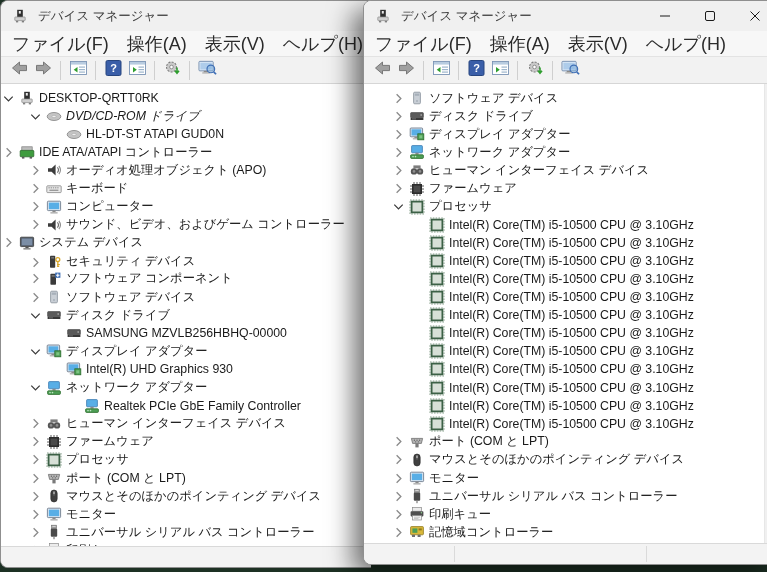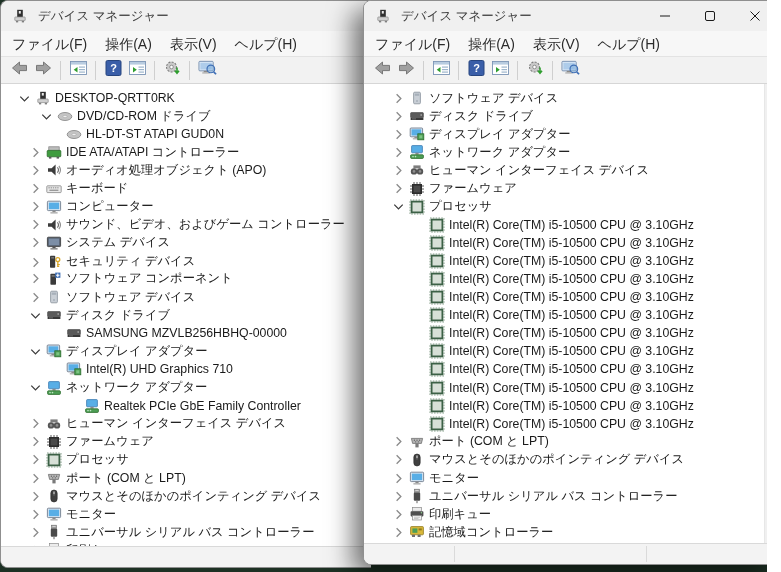--- a/index.html
+++ b/index.html
@@ -16,21 +16,21 @@
   .titlebar { height:30px; flex:0 0 30px; background:#f0f0f0; display:flex; align-items:center; padding-left:11px; }
   .app-icon { width:16px; height:16px; flex:0 0 16px; }
   .app-icon svg, .tree-icon svg, .chevron svg { display:block; width:100%; height:100%; }
   .title { margin-left:10px; font-size:12.5px; color:#3c3c3c; white-space:nowrap; }
   .caption-controls { margin-left:auto; display:flex; height:30px; }
   .cap-btn { width:45px; height:30px; display:flex; align-items:center; justify-content:center; }
   .cap-btn svg { width:10px; height:10px; }
 
   .menubar { height:26px; flex:0 0 26px; background:#f7f7f7; display:flex; align-items:center;
              padding-left:2px; border-bottom:1px solid #e3e3e3; }
-  .menu-item { font-size:14px; color:#2b2b2b; padding:0 9px; line-height:24px; white-space:nowrap; }
+  .menu-item { font-size:18px; color:#2b2b2b; padding:0 9px; line-height:24px; white-space:nowrap; }
 
   .toolbar { height:27px; flex:0 0 27px; background:#f2f2f2; display:flex; align-items:center;
              padding-left:6px; border-bottom:1px solid #d6d6d6; }
   .tb-btn { width:24px; height:22px; display:flex; align-items:center; justify-content:center; }
   .tb-btn svg { width:19px; height:16px; }
   .tb-sep { width:1px; height:19px; background:#cfcfcf; margin:0 5px; }
 
   .treeview { position:relative; flex:1 1 auto; background:#fff; overflow:hidden; padding-top:5px; }
   .tree-row { height:18.1px; display:flex; align-items:center; white-space:nowrap; }
   .chevron { width:15px; height:15px; flex:0 0 15px; margin-right:3px; }
@@ -122,38 +122,38 @@
               <rect x="1" y="1" width="15" height="10" rx="1" fill="#dce9f7" stroke="#6b86a8" stroke-width="0.9"></rect>
               <rect x="2.5" y="2.5" width="12" height="7" fill="#aeccea"></rect>
               <rect x="6" y="11" width="5" height="1.5" fill="#8a8a8a"></rect>
               <rect x="4.5" y="12.6" width="8" height="1.2" fill="#a5a5a5"></rect>
               <circle cx="13.5" cy="9" r="4" fill="#78aadc" fill-opacity="0.45" stroke="#3f6fb5" stroke-width="1.3"></circle>
               <path d="M16.5 12 L19 14.6" stroke="#3f6fb5" stroke-width="1.8"></path>
             </svg></span>
         </span>
       </div>
     <div class="treeview">
-        <div class="tree-row" style="padding-left: 16px;">
+        <div class="tree-row" style="padding-left: 0;">
           <span class="chevron">
             <svg viewBox="0 0 16 16" xmlns="http://www.w3.org/2000/svg">
               <path d="M3.5 6 L8 10.5 L12.5 6" fill="none" stroke="#3b3b3b" stroke-width="1.4"></path>
             </svg>
           </span>
           <span class="tree-icon">
             <svg viewBox="0 0 16 16" xmlns="http://www.w3.org/2000/svg">
               <rect x="5.2" y="1.8" width="5.6" height="7.4" fill="#2f2f2f"></rect>
               <rect x="6.8" y="3" width="2" height="2.6" fill="#e8e8e8"></rect>
               <rect x="2.8" y="9" width="10.4" height="3.6" rx="0.6" fill="#cfcfcf" stroke="#8a8a8a" stroke-width="0.7"></rect>
               <rect x="4" y="12.8" width="2.2" height="1.6" fill="#808080"></rect>
               <rect x="9.8" y="12.8" width="2.2" height="1.6" fill="#808080"></rect>
             </svg>
           </span>
           <span class="tree-label">DESKTOP-QRTT0RK</span>
         </div>
-        <div class="tree-row" style="padding-left: 38px;">
+        <div class="tree-row" style="padding-left: 27px; font-style: italic;">
           <span class="chevron">
             <svg viewBox="0 0 16 16" xmlns="http://www.w3.org/2000/svg">
               <path d="M3.5 6 L8 10.5 L12.5 6" fill="none" stroke="#3b3b3b" stroke-width="1.4"></path>
             </svg>
           </span>
           <span class="tree-icon">
             <svg viewBox="0 0 16 16" xmlns="http://www.w3.org/2000/svg">
               <ellipse cx="8" cy="8.5" rx="6.8" ry="4" fill="#c4c4c4" stroke="#828282" stroke-width="0.8"></ellipse>
               <ellipse cx="8" cy="8.5" rx="2" ry="1.2" fill="#eeeeee" stroke="#999999" stroke-width="0.5"></ellipse>
             </svg>
@@ -163,21 +163,21 @@
         <div class="tree-row" style="padding-left: 47px;">
           <span class="chevron"></span>
           <span class="tree-icon">
             <svg viewBox="0 0 16 16" xmlns="http://www.w3.org/2000/svg">
               <ellipse cx="8" cy="8.5" rx="6.8" ry="4" fill="#c4c4c4" stroke="#828282" stroke-width="0.8"></ellipse>
               <ellipse cx="8" cy="8.5" rx="2" ry="1.2" fill="#eeeeee" stroke="#999999" stroke-width="0.5"></ellipse>
             </svg>
           </span>
           <span class="tree-label">HL-DT-ST ATAPI GUD0N</span>
         </div>
-        <div class="tree-row" style="padding-left: 27px;">
+        <div class="tree-row" style="">
           <span class="chevron">
             <svg viewBox="0 0 16 16" xmlns="http://www.w3.org/2000/svg">
               <path d="M6 3.5 L10.5 8 L6 12.5" fill="none" stroke="#8a8a8a" stroke-width="1.4"></path>
             </svg>
           </span>
           <span class="tree-icon">
             <svg viewBox="0 0 16 16" xmlns="http://www.w3.org/2000/svg">
               <rect x="2.8" y="2.8" width="10.4" height="4.4" fill="#bdbdbd" stroke="#7c7c7c" stroke-width="0.7"></rect>
               <rect x="1.2" y="6.4" width="13.6" height="6.4" rx="0.8" fill="#3f9c3f" stroke="#2a6b2a" stroke-width="0.8"></rect>
               <rect x="3" y="12.8" width="2.4" height="1.8" fill="#5c5c5c"></rect>
@@ -246,21 +246,21 @@
           </span>
           <span class="tree-icon">
             <svg viewBox="0 0 16 16" xmlns="http://www.w3.org/2000/svg">
               <path d="M2 6.2 H5.6 L9.6 2.6 V13.4 L5.6 9.8 H2 Z" fill="#3c3c3c"></path>
               <path d="M11.4 5.4 Q13.6 8 11.4 10.6" fill="none" stroke="#6b6b6b" stroke-width="1.1"></path>
               <path d="M12.9 3.8 Q16 8 12.9 12.2" fill="none" stroke="#8c8c8c" stroke-width="1.1"></path>
             </svg>
           </span>
           <span class="tree-label">サウンド、ビデオ、およびゲーム コントローラー</span>
         </div>
-        <div class="tree-row" style="padding-left: 27px;">
+        <div class="tree-row" style="">
           <span class="chevron">
             <svg viewBox="0 0 16 16" xmlns="http://www.w3.org/2000/svg">
               <path d="M6 3.5 L10.5 8 L6 12.5" fill="none" stroke="#8a8a8a" stroke-width="1.4"></path>
             </svg>
           </span>
           <span class="tree-icon">
             <svg viewBox="0 0 16 16" xmlns="http://www.w3.org/2000/svg">
               <rect x="1.4" y="2.2" width="13.2" height="9.4" rx="0.9" fill="#55606e" stroke="#333333" stroke-width="0.8"></rect>
               <rect x="2.8" y="3.6" width="10.4" height="6.6" fill="#7c8ea6"></rect>
               <rect x="6.4" y="11.6" width="3.2" height="1.6" fill="#555555"></rect>
@@ -369,21 +369,21 @@
           <span class="tree-icon">
             <svg viewBox="0 0 16 16" xmlns="http://www.w3.org/2000/svg">
               <rect x="1.2" y="2" width="12.4" height="8.8" rx="0.9" fill="#dfe7f0" stroke="#5e6d80" stroke-width="0.8"></rect>
               <rect x="2.5" y="3.3" width="9.8" height="6.2" fill="#58aee6"></rect>
               <rect x="5.4" y="10.8" width="3" height="1.4" fill="#8b8b8b"></rect>
               <rect x="3.8" y="12.2" width="6.4" height="1.2" fill="#a8a8a8"></rect>
               <rect x="8.8" y="7.8" width="6" height="6" fill="#4d9e55" stroke="#2a6b2a" stroke-width="0.8"></rect>
               <rect x="10.3" y="9.3" width="3" height="3" fill="#7cc382"></rect>
             </svg>
           </span>
-          <span class="tree-label">Intel(R) UHD Graphics 710</span>
+          <span class="tree-label">Intel(R) UHD Graphics 930</span>
         </div>
         <div class="tree-row" style="padding-left: 27px;">
           <span class="chevron">
             <svg viewBox="0 0 16 16" xmlns="http://www.w3.org/2000/svg">
               <path d="M3.5 6 L8 10.5 L12.5 6" fill="none" stroke="#3b3b3b" stroke-width="1.4"></path>
             </svg>
           </span>
           <span class="tree-icon">
             <svg viewBox="0 0 16 16" xmlns="http://www.w3.org/2000/svg">
               <rect x="2.6" y="1.6" width="10.8" height="7.2" rx="0.8" fill="#58aee6" stroke="#3c7ab0" stroke-width="0.8"></rect>

